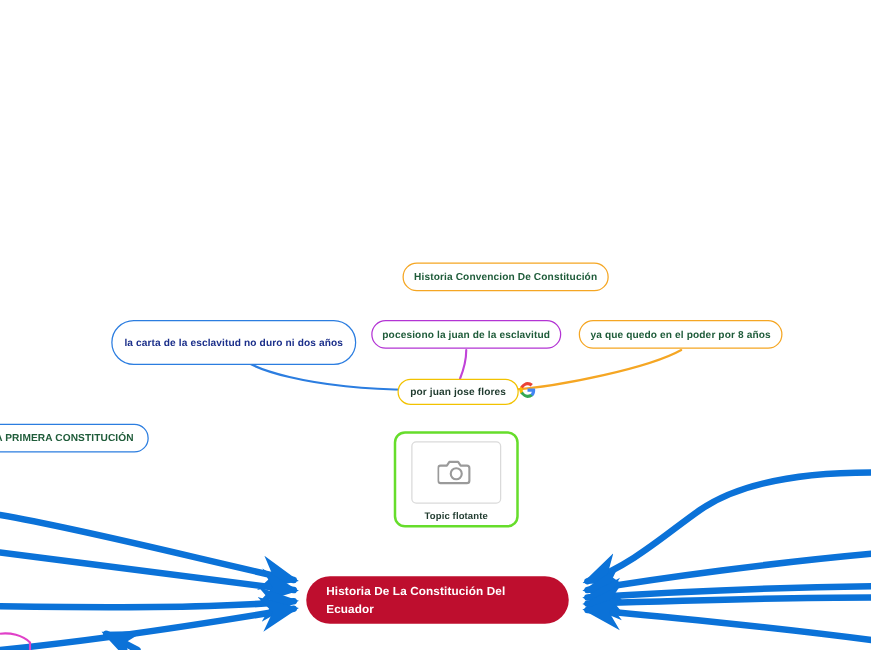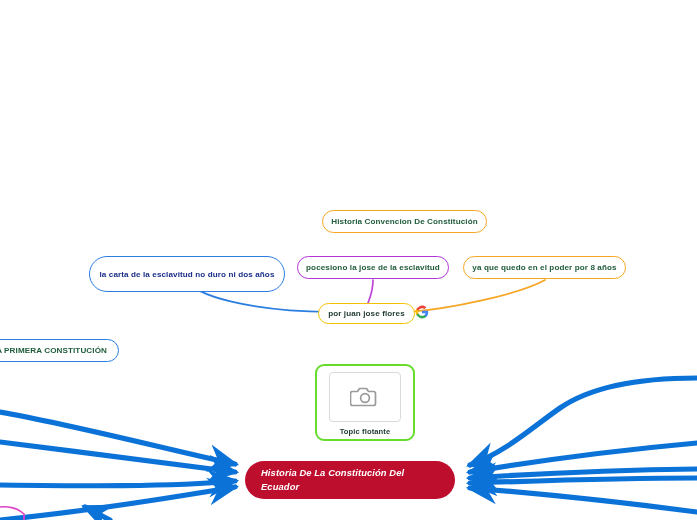--- a/index.html
+++ b/index.html
@@ -107,34 +107,33 @@
     border-radius: 19px;
     color: #ffffff;
     font-size: 9.4px;
     line-height: 1.45;
     white-space: normal;
     justify-content: flex-start;
     align-items: center;
     padding: 0 16px;
     text-align: left;
     z-index: 8;
-    font-style: italic;
   }
   .g-icon {
     position: absolute;
     left: 415px;
     top: 305px;
     width: 14px;
     height: 14px;
     z-index: 7;
   }
   .float-card {
     position: absolute;
     left: 315px;
-    top: 364px;
+    top: 345px;
     width: 100px;
     height: 77px;
     box-sizing: border-box;
     border: 2px solid #66DD2B;
     border-radius: 9px;
     background: #ffffff;
     z-index: 6;
     display: flex;
     flex-direction: column;
     align-items: center;
@@ -196,21 +195,21 @@
       <path d="M110,520 C98,514 92,510 85,507"></path>
     </g>
 
     <path d="M0,507 C8,506 18,508 24,514 L24,520" fill="none" stroke="#E040C8" stroke-width="1.7"></path>
   </svg>
 
   <div class="node node-tercera">Historia Convencion De Constitución</div>
 
   <div class="node node-carta">la carta de la esclavitud no duro ni dos años</div>
 
-  <div class="node node-pocesiono">pocesiono la jose de la esclavitud</div>
+  <div class="node node-pocesiono">pocesiono la juan de la esclavitud</div>
 
   <div class="node node-yaque">ya que quedo en el poder por 8 años</div>
 
   <div class="node node-flores">por juan jose flores</div>
 
   <div class="node node-primera">A PRIMERA CONSTITUCIÓN</div>
 
   <svg class="g-icon" viewBox="0 0 48 48" xmlns="http://www.w3.org/2000/svg">
     <path fill="#4285F4" d="M45.1 24.5c0-1.6-.14-3.2-.43-4.7H24v8.9h11.9c-.51 2.8-2.06 5.2-4.4 6.8v5.6h7.1c4.2-3.8 6.5-9.5 6.5-16.6z"></path>
     <path fill="#34A853" d="M24 46c5.9 0 10.9-2 14.6-5.3l-7.1-5.6c-2 1.3-4.5 2.1-7.5 2.1-5.7 0-10.6-3.9-12.3-9.1h-7.3v5.8C12.1 41.2 17.6 46 24 46z"></path>

